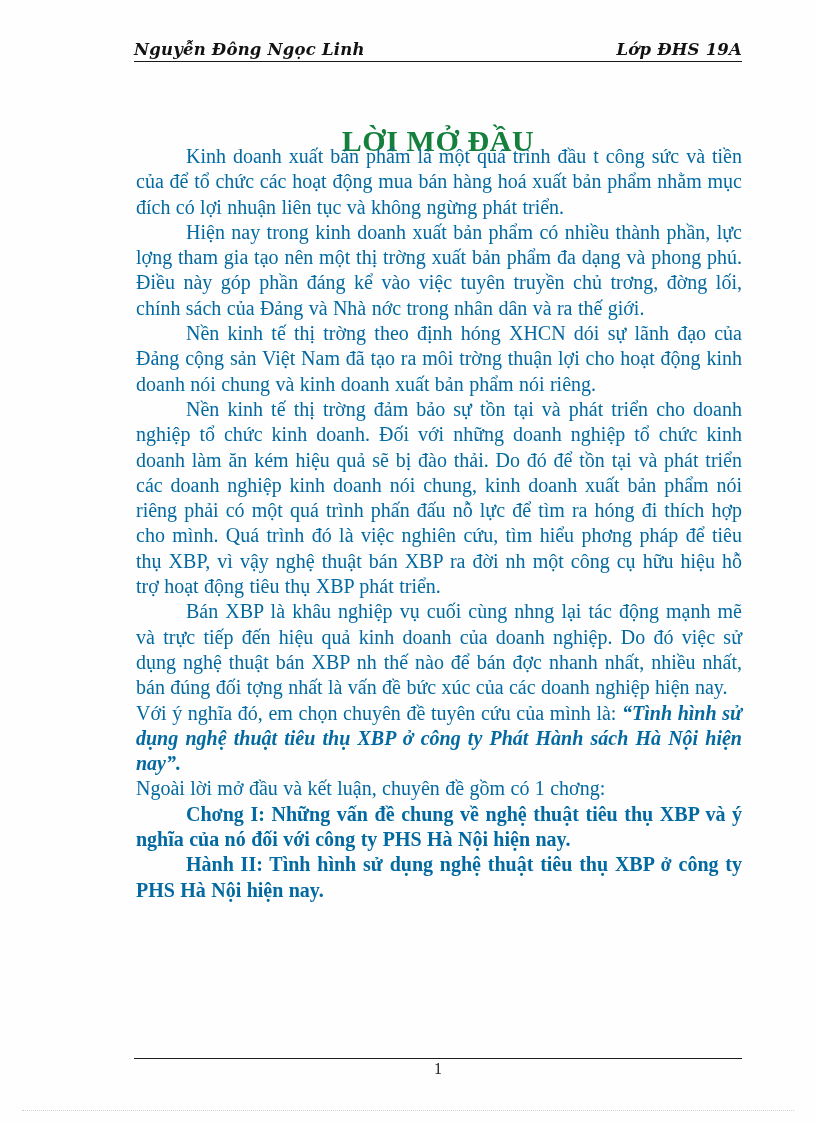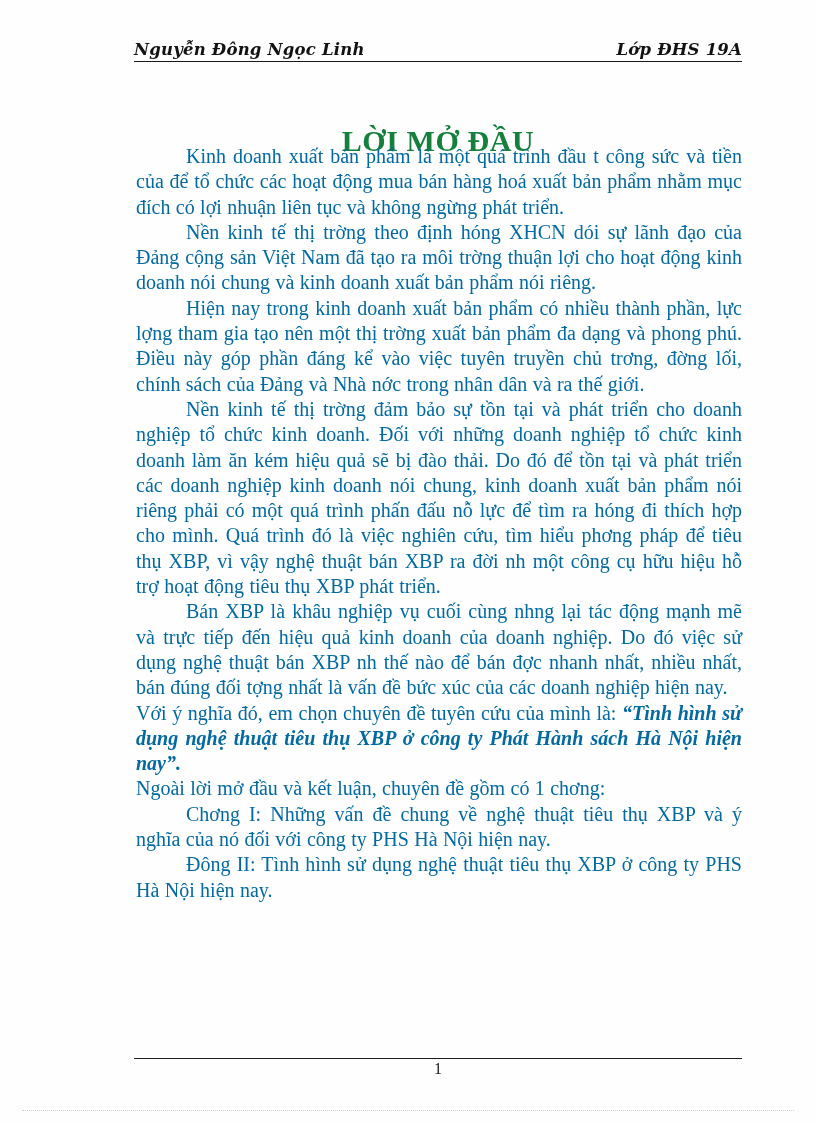--- a/index.html
+++ b/index.html
@@ -74,21 +74,21 @@
     font-size: 20px;
     line-height: 25.3px;
     color: #0369a1;
     text-indent: 50px;
     word-spacing: 0.4px;
   }
   p.para.noindent {
     text-indent: 0;
   }
   p.para.strongline {
-    font-weight: normal;
+    font-weight: bold;
     text-indent: 50px;
   }
   .quote-em {
     font-style: italic;
     font-weight: bold;
   }
 
   
   .footer-rule {
     position: absolute;
@@ -124,35 +124,35 @@
     <span class="hdr-name">Nguyễn Đông Ngọc Linh</span>
     <span class="hdr-class">Lớp ĐHS 19A</span>
   </div>
 
   <h1 class="doc-title">LỜI MỞ ĐẦU</h1>
 
   <div class="body-col">
 
     <p class="para">Kinh doanh xuất bản phẩm là một quá trình đầu t  công sức và tiền của để tổ chức các hoạt động mua bán hàng hoá xuất bản phẩm nhằm mục đích có lợi nhuận liên tục và không ngừng phát triển.</p>
 
+    <p class="para">Hiện nay trong kinh doanh xuất bản phẩm có nhiều thành phần, lực lợng  tham gia tạo nên một thị trờng  xuất bản phẩm đa dạng và phong phú. Điều này góp phần đáng kể vào việc tuyên truyền chủ trơng,  đờng  lối, chính sách của Đảng và Nhà nớc  trong  nhân dân và ra thế giới.</p>
+
     <p class="para">Nền kinh tế thị trờng  theo định hóng  XHCN dói  sự lãnh đạo của Đảng cộng sản Việt Nam đã tạo ra môi trờng  thuận lợi cho hoạt động kinh doanh nói chung và kinh doanh xuất bản phẩm nói riêng.</p>
-
-    <p class="para">Hiện nay trong kinh doanh xuất bản phẩm có nhiều thành phần, lực lợng  tham gia tạo nên một thị trờng  xuất bản phẩm đa dạng và phong phú. Điều này góp phần đáng kể vào việc tuyên truyền chủ trơng,  đờng  lối, chính sách của Đảng và Nhà nớc  trong  nhân dân và ra thế giới.</p>
 
     <p class="para">Nền kinh tế thị trờng  đảm bảo sự tồn tại và phát triển cho doanh nghiệp tổ chức kinh doanh. Đối với những doanh nghiệp tổ chức kinh doanh làm ăn kém hiệu quả sẽ bị đào thải. Do đó để tồn tại và phát triển các doanh nghiệp kinh doanh nói chung, kinh doanh xuất bản phẩm nói riêng phải có một quá trình phấn đấu nỗ lực để tìm ra hóng  đi thích hợp cho mình. Quá trình đó là việc nghiên cứu, tìm hiểu phơng  pháp để tiêu thụ XBP, vì vậy nghệ thuật bán XBP ra đời nh  một công cụ hữu hiệu hỗ trợ hoạt động tiêu thụ XBP phát triển.</p>
 
     <p class="para">Bán XBP là khâu nghiệp vụ cuối cùng nhng  lại tác động mạnh mẽ và trực tiếp đến hiệu quả kinh doanh của doanh nghiệp. Do đó việc sử dụng nghệ thuật bán XBP nh  thế nào để bán đợc  nhanh nhất, nhiều nhất, bán đúng đối tợng  nhất là vấn đề bức xúc của các doanh nghiệp hiện nay.</p>
 
     <p class="para noindent"><span>Với ý nghĩa đó, em chọn chuyên đề tuyên cứu của mình là: </span><span class="quote-em">“Tình hình sử dụng nghệ thuật tiêu thụ XBP ở công ty Phát Hành sách Hà Nội hiện nay”.</span></p>
 
     <p class="para noindent">Ngoài lời mở đầu và kết luận, chuyên đề gồm có 1 chơng:</p>
 
     <p class="para strongline"><span>Chơng  I:</span><span> Những vấn đề chung về nghệ thuật tiêu thụ XBP và ý nghĩa của nó đối với công ty PHS Hà Nội hiện nay.</span></p>
 
-    <p class="para strongline"><span>Đông  II:</span><span> Tình hình sử dụng nghệ thuật tiêu thụ XBP ở công ty PHS Hà Nội hiện nay.</span></p>
+    <p class="para strongline"><span>Hành  II:</span><span> Tình hình sử dụng nghệ thuật tiêu thụ XBP ở công ty PHS Hà Nội hiện nay.</span></p>
 
 
   </div>
 
   <div class="footer-rule"></div>
   <div class="page-number">1</div>
   <div class="scan-edge"></div>
 
 </div>
 

